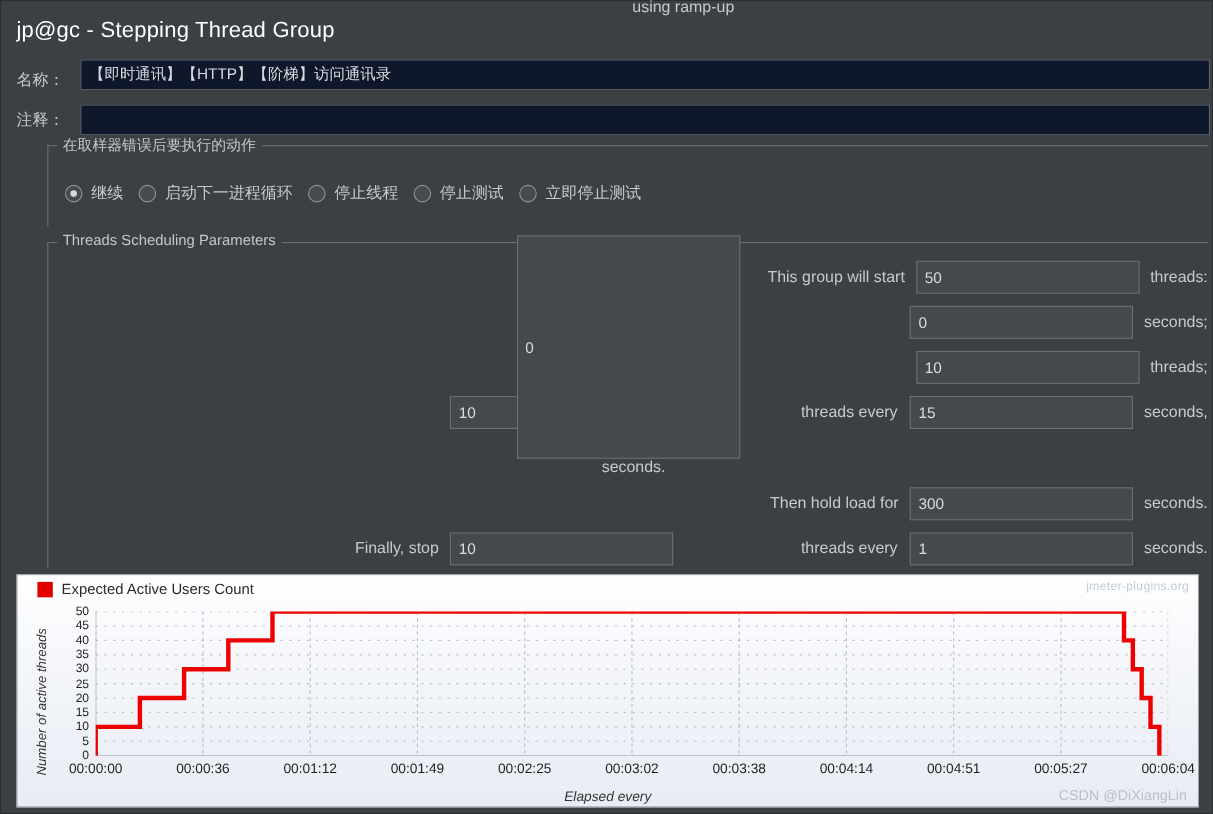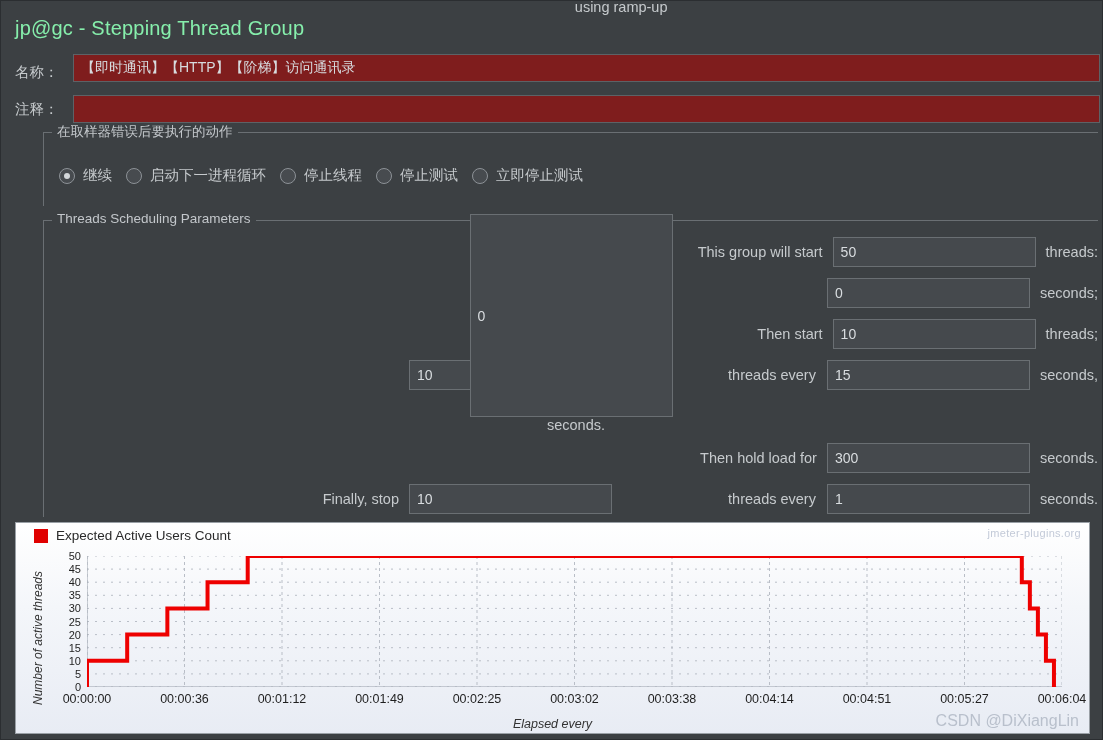--- a/index.html
+++ b/index.html
@@ -20,21 +20,21 @@
     border: 1px solid #2b2e31;
     color: #c8ccd0;
   }
 
   
   .panel-title {
     position: absolute;
     left: 14px;
     top: 16px;
     font-size: 20px;
-    color: #86efac;
+    color: #ffffff;
     letter-spacing: .2px;
     white-space: nowrap;
   }
 
   
   .toprow {
     position: absolute;
     left: 14px;
     right: 2px;
     height: 28px;
@@ -48,21 +48,21 @@
     width: 58px;
     flex: 0 0 58px;
     font-size: 14.5px;
     color: #c6cacd;
     white-space: nowrap;
   }
 
   .textfield {
     flex: 1 1 auto;
     height: 28px;
-    background: #7f1d1d;
+    background: #0f172a;
     border: 1px solid #5d6266;
     color: #d7dbde;
     font-size: 14px;
     font-family: "Liberation Sans", sans-serif;
     padding: 0 7px;
     line-height: 26px;
     outline: none;
     white-space: nowrap;
     overflow: hidden;
   }
@@ -239,21 +239,21 @@
     top: 4px;
     font-size: 11px;
     color: #c3cad8;
     letter-spacing: .3px;
     white-space: nowrap;
   }
   .credit {
     position: absolute;
     right: 10px;
     bottom: 3px;
-    font-size: 16px;
+    font-size: 13px;
     color: #b9c0cc;
     white-space: nowrap;
     margin-top: 24px;
   }
 
   .ylabel-rot {
     position: absolute;
     left: -58px;
     top: 108px;
     width: 160px;
@@ -355,21 +355,20 @@
       <input class="sfield" type="text" value="50" style="">
       <span class="unit">threads:</span>
     </div>
 
     <div class="sched-row" id="sr2">
       <input class="sfield" type="text" value="0" style="">
       <span class="unit">seconds;</span>
     </div>
 
     <div class="sched-row" id="sr3">
-      <span class="rlabel">Then start</span>
       <input class="sfield" type="text" value="10" style="">
       <span class="unit">threads;</span>
     </div>
 
     <div class="sched-row" id="sr4">
       <input class="sfield" type="text" value="10" style="">
       <span class="midlabel">threads every</span>
       <input class="sfield2" type="text" value="15" style="">
       <span class="unit">seconds,</span>
     </div>

